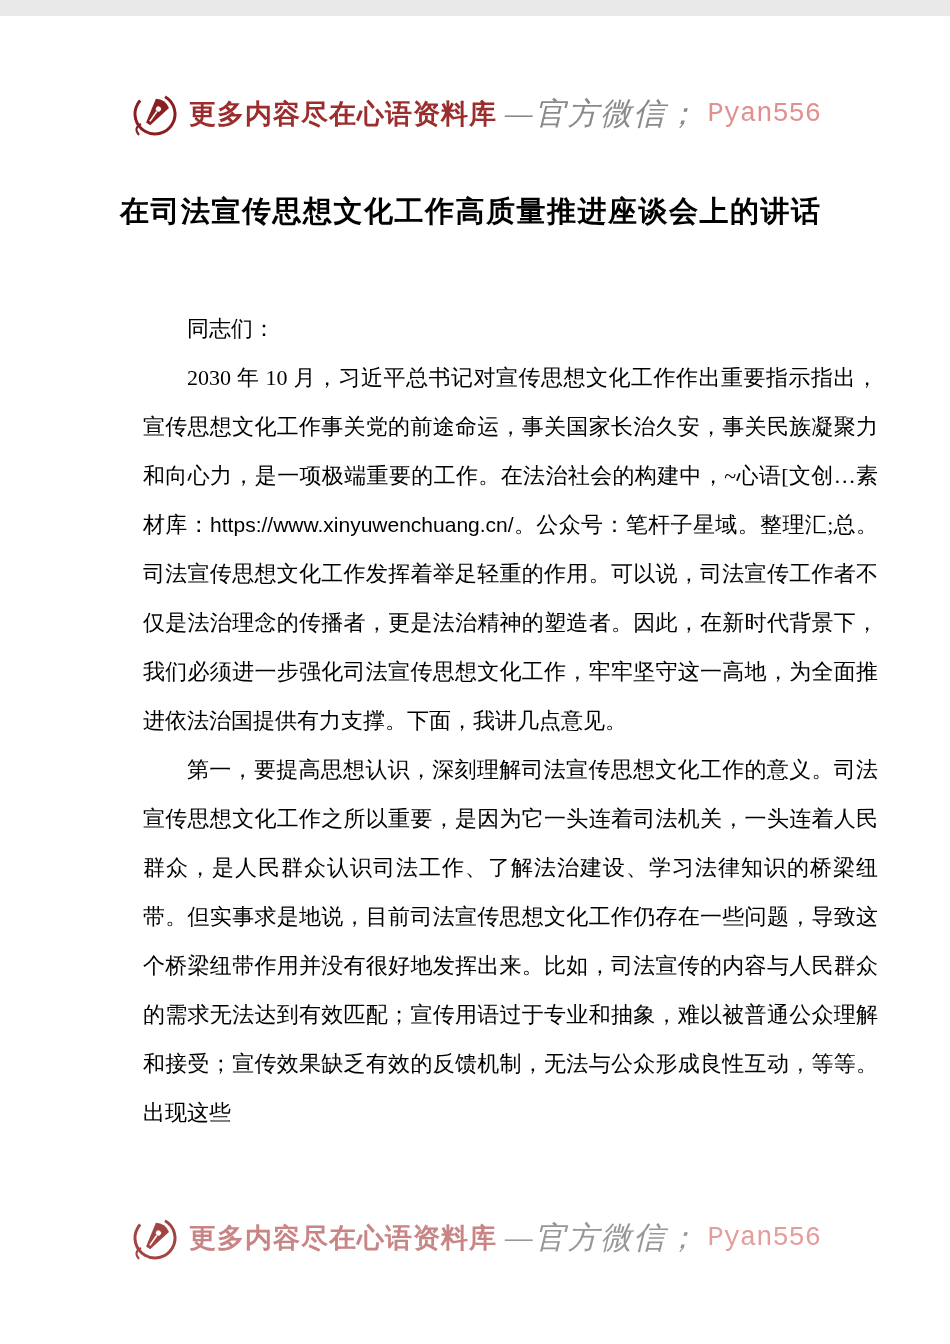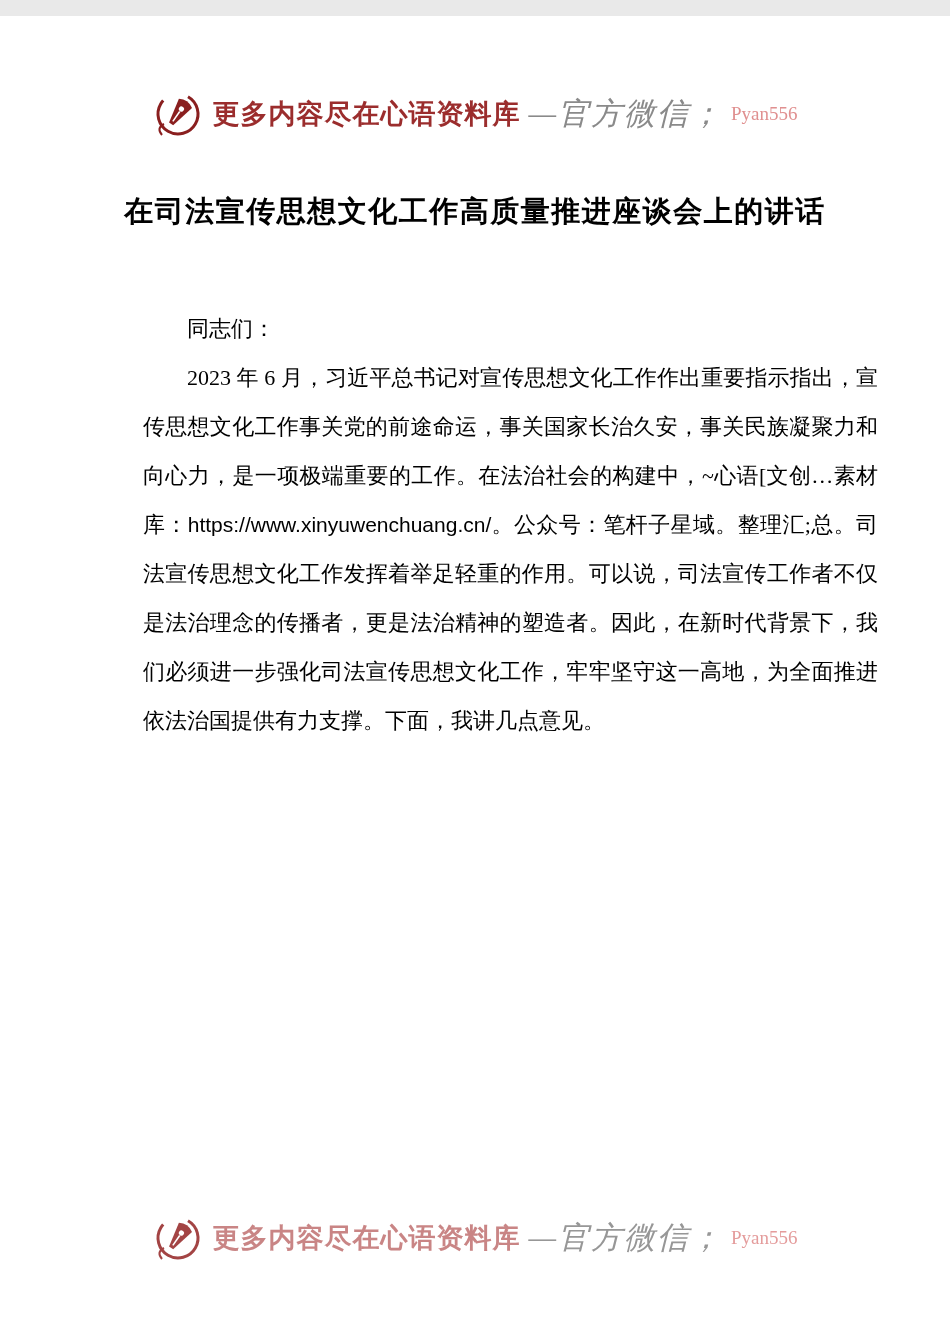--- a/index.html
+++ b/index.html
@@ -38,31 +38,31 @@
   .header .brand-text { color: #9b2d2d; }
   .footer .brand-text { color: #c98585; }
   .brand-label {
     font-size: 31px;
     color: #8a8a8a;
     font-style: italic;
     letter-spacing: 2px;
   }
   .footer .brand-label { color: #979797; }
   .brand-wechat {
-    font-size: 19px;
+    font-size: 27px;
     color: #e09090;
-    font-family: Liberation Serif, serif;
+    font-family: Liberation Mono, monospace;
     font-weight: normal;
   }
   .footer .brand-wechat { color: #e49c9c; }
 
   
   .doc-title {
     margin: 50px 120px 0;
-    text-align: center;
+    text-align: left;
     font-size: 29px;
     font-weight: bold;
     color: #000000;
     letter-spacing: 1.5px;
     line-height: 42px;
   }
 
   
   .doc-body {
     margin-top: 72px;
@@ -99,21 +99,22 @@
     </svg>
     <span class="brand-text">更多内容尽在心语资料库</span>
     <span class="brand-label">—官方微信；</span>
     <span class="brand-wechat">Pyan556</span>
   </div>
 
   <h1 class="doc-title">在司法宣传思想文化工作高质量推进座谈会上的讲话</h1>
 
   <div class="doc-body">
     <p>同志们：</p>
-    <p><span>2023 年 6 月，习近平总书记对宣传思想文化工作作出重要指示指出，宣传思想文化工作事关党的前途命运，事关国家长治久安，事关民族凝聚力和向心力，是一项极端重要的工作。在法治社会的构建中，~心语[文创…素材库：</span><span class="inline-url">https://www.xinyuwenchuang.cn/</span><span>。公众号：笔杆子星域。整理汇;总。司法宣传思想文化工作发挥着举足轻重的作用。可以说，司法宣传工作者不仅是法治理念的传播者，更是法治精神的塑造者。因此，在新时代背景下，我们必须进一步强化司法宣传思想文化工作，牢牢坚守这一高地，为全面推进依法治国提供有力支撑。下面，我讲几点意见。</span></p>
+    <p><span>2030 年 10 月，习近平总书记对宣传思想文化工作作出重要指示指出，宣传思想文化工作事关党的前途命运，事关国家长治久安，事关民族凝聚力和向心力，是一项极端重要的工作。在法治社会的构建中，~心语[文创…素材库：</span><span class="inline-url">https://www.xinyuwenchuang.cn/</span><span>。公众号：笔杆子星域。整理汇;总。司法宣传思想文化工作发挥着举足轻重的作用。可以说，司法宣传工作者不仅是法治理念的传播者，更是法治精神的塑造者。因此，在新时代背景下，我们必须进一步强化司法宣传思想文化工作，牢牢坚守这一高地，为全面推进依法治国提供有力支撑。下面，我讲几点意见。</span></p>
+    <p>第一，要提高思想认识，深刻理解司法宣传思想文化工作的意义。司法宣传思想文化工作之所以重要，是因为它一头连着司法机关，一头连着人民群众，是人民群众认识司法工作、了解法治建设、学习法律知识的桥梁纽带。但实事求是地说，目前司法宣传思想文化工作仍存在一些问题，导致这个桥梁纽带作用并没有很好地发挥出来。比如，司法宣传的内容与人民群众的需求无法达到有效匹配；宣传用语过于专业和抽象，难以被普通公众理解和接受；宣传效果缺乏有效的反馈机制，无法与公众形成良性互动，等等。出现这些</p>
   </div>
 
   <div class="brandline footer">
     <svg class="logo" viewBox="0 0 52 52" aria-hidden="true">
       <circle cx="26" cy="26" r="20" fill="none" stroke="currentColor" stroke-width="3" stroke-dasharray="98 28" transform="rotate(-60 26 26)"></circle>
       <g transform="rotate(35 26 26)">
         <path d="M18 13 Q26 8 34 13 L28.5 38 L23.5 38 Z" fill="currentColor"></path>
         <circle cx="26" cy="20" r="2.6" fill="#ffffff"></circle>
         <path d="M26 23 L26 35" stroke="#ffffff" stroke-width="1.6"></path>
       </g>

